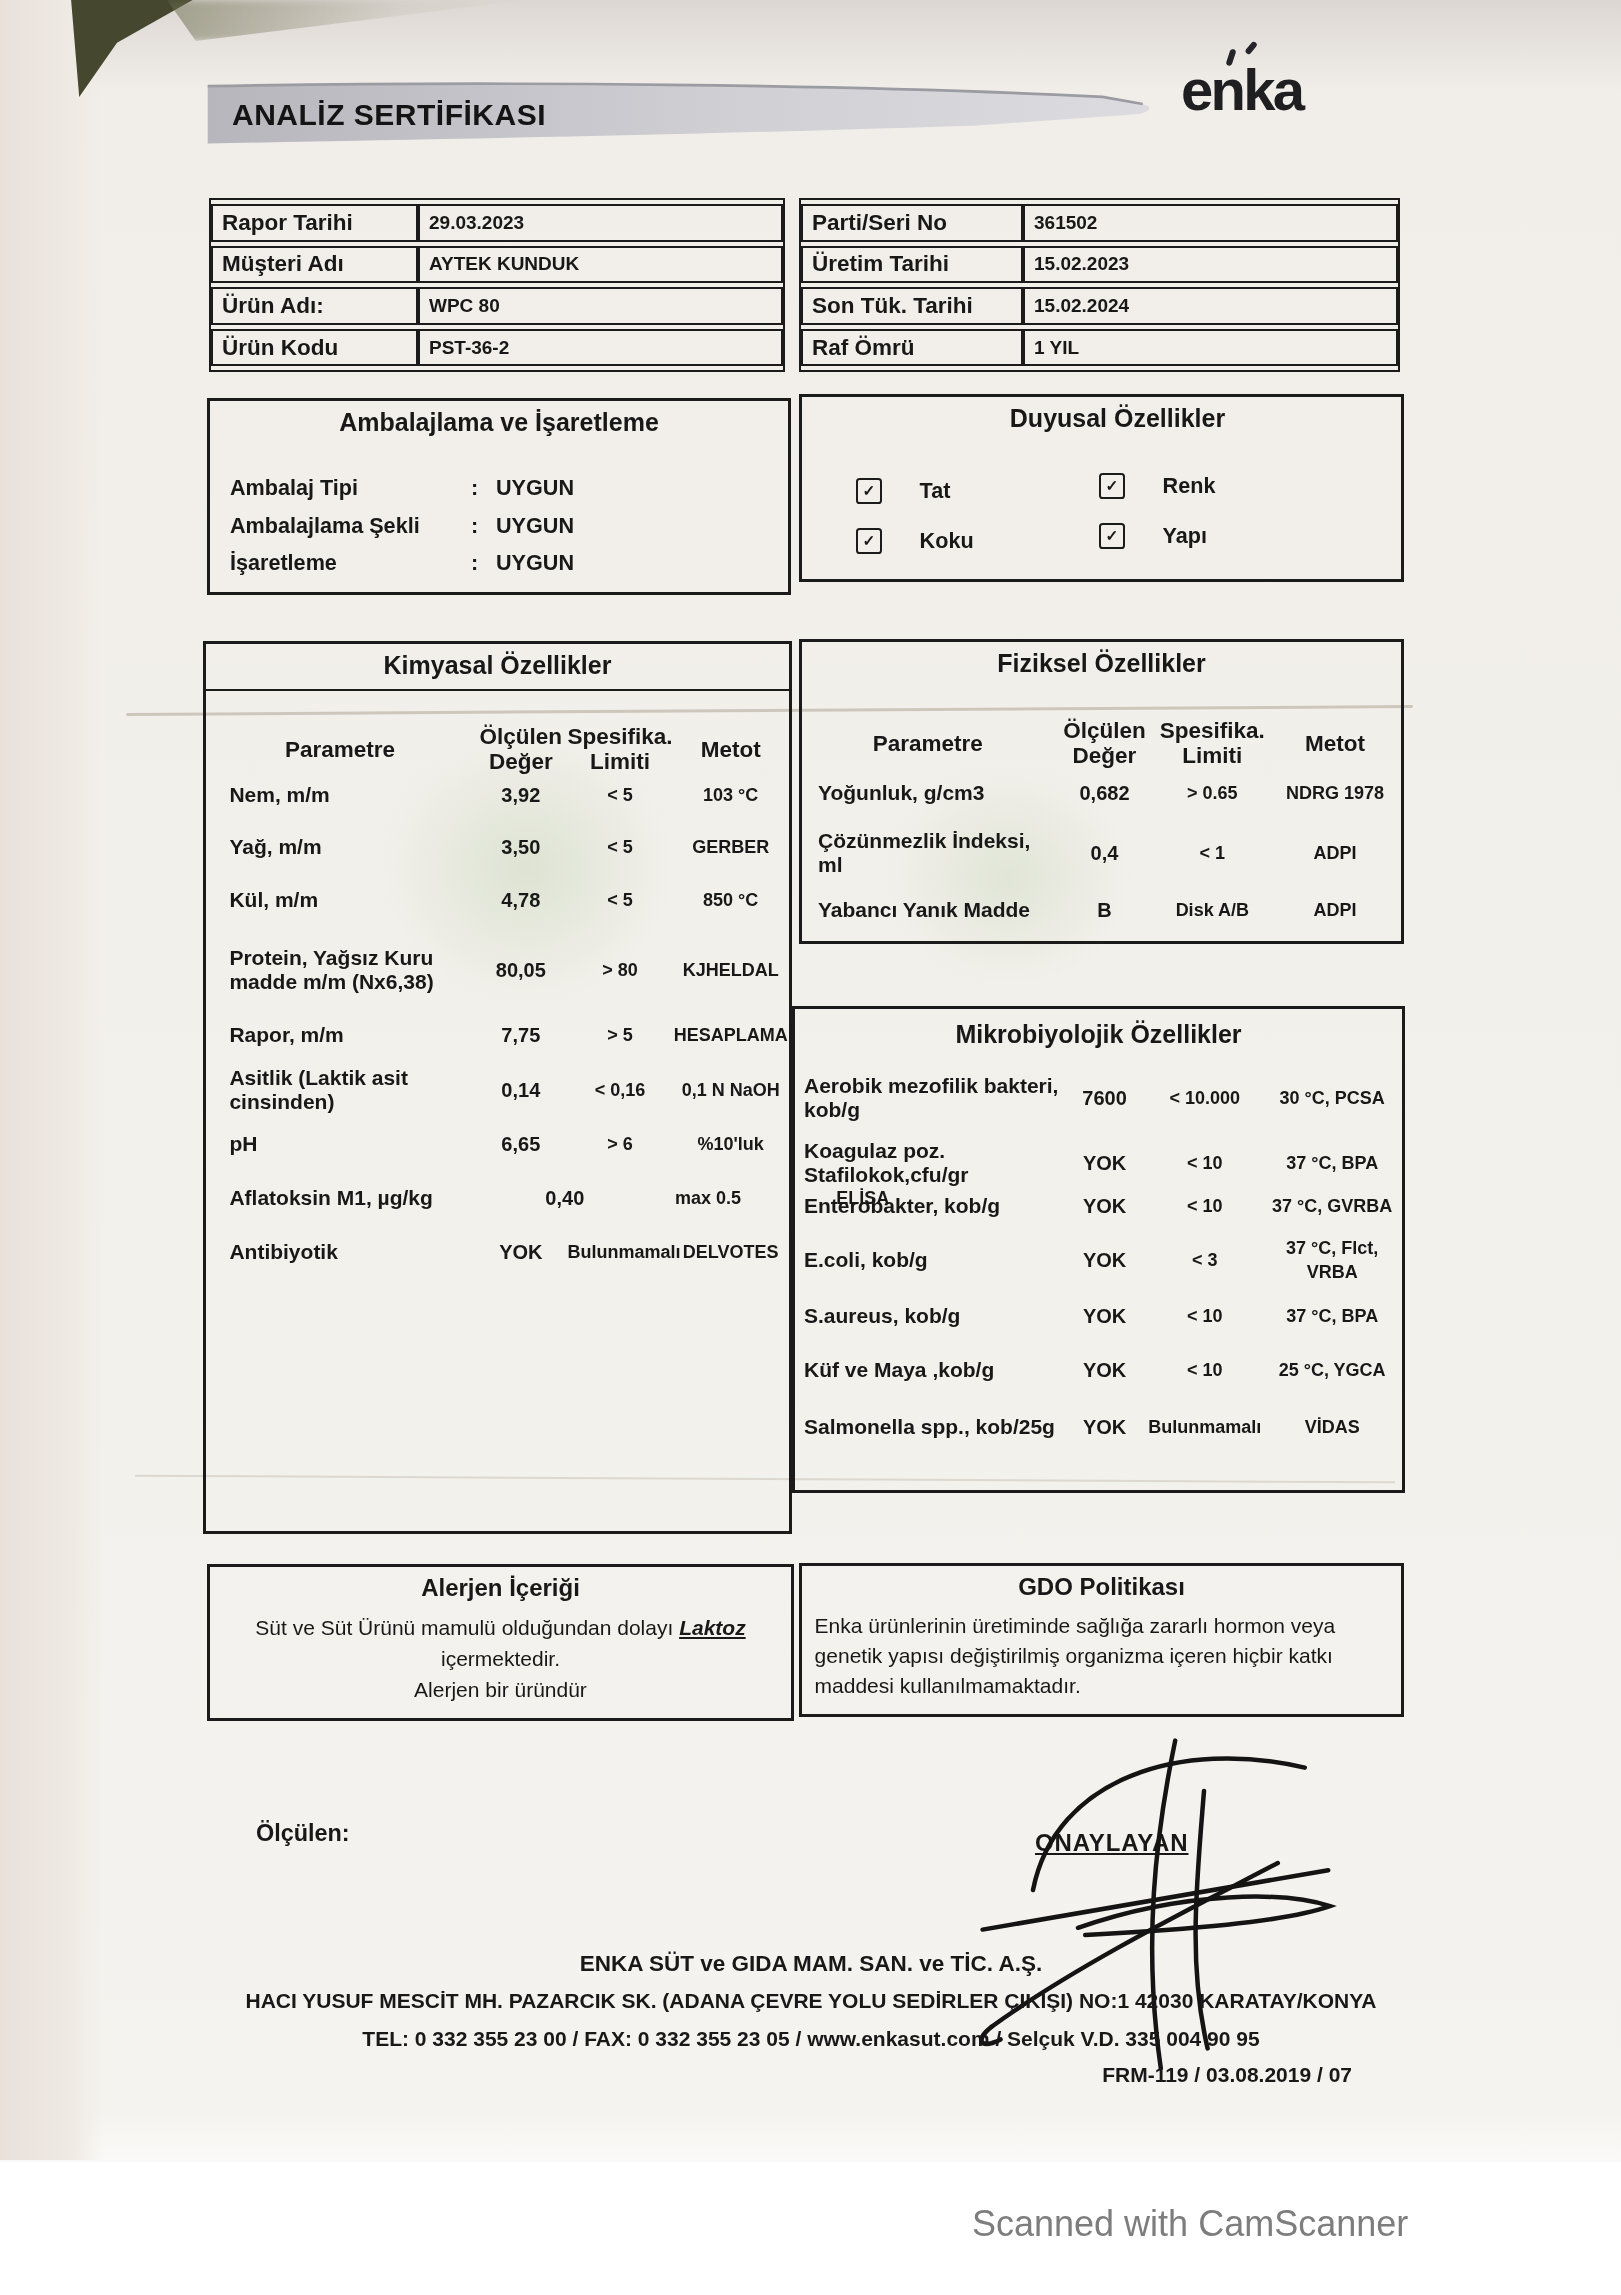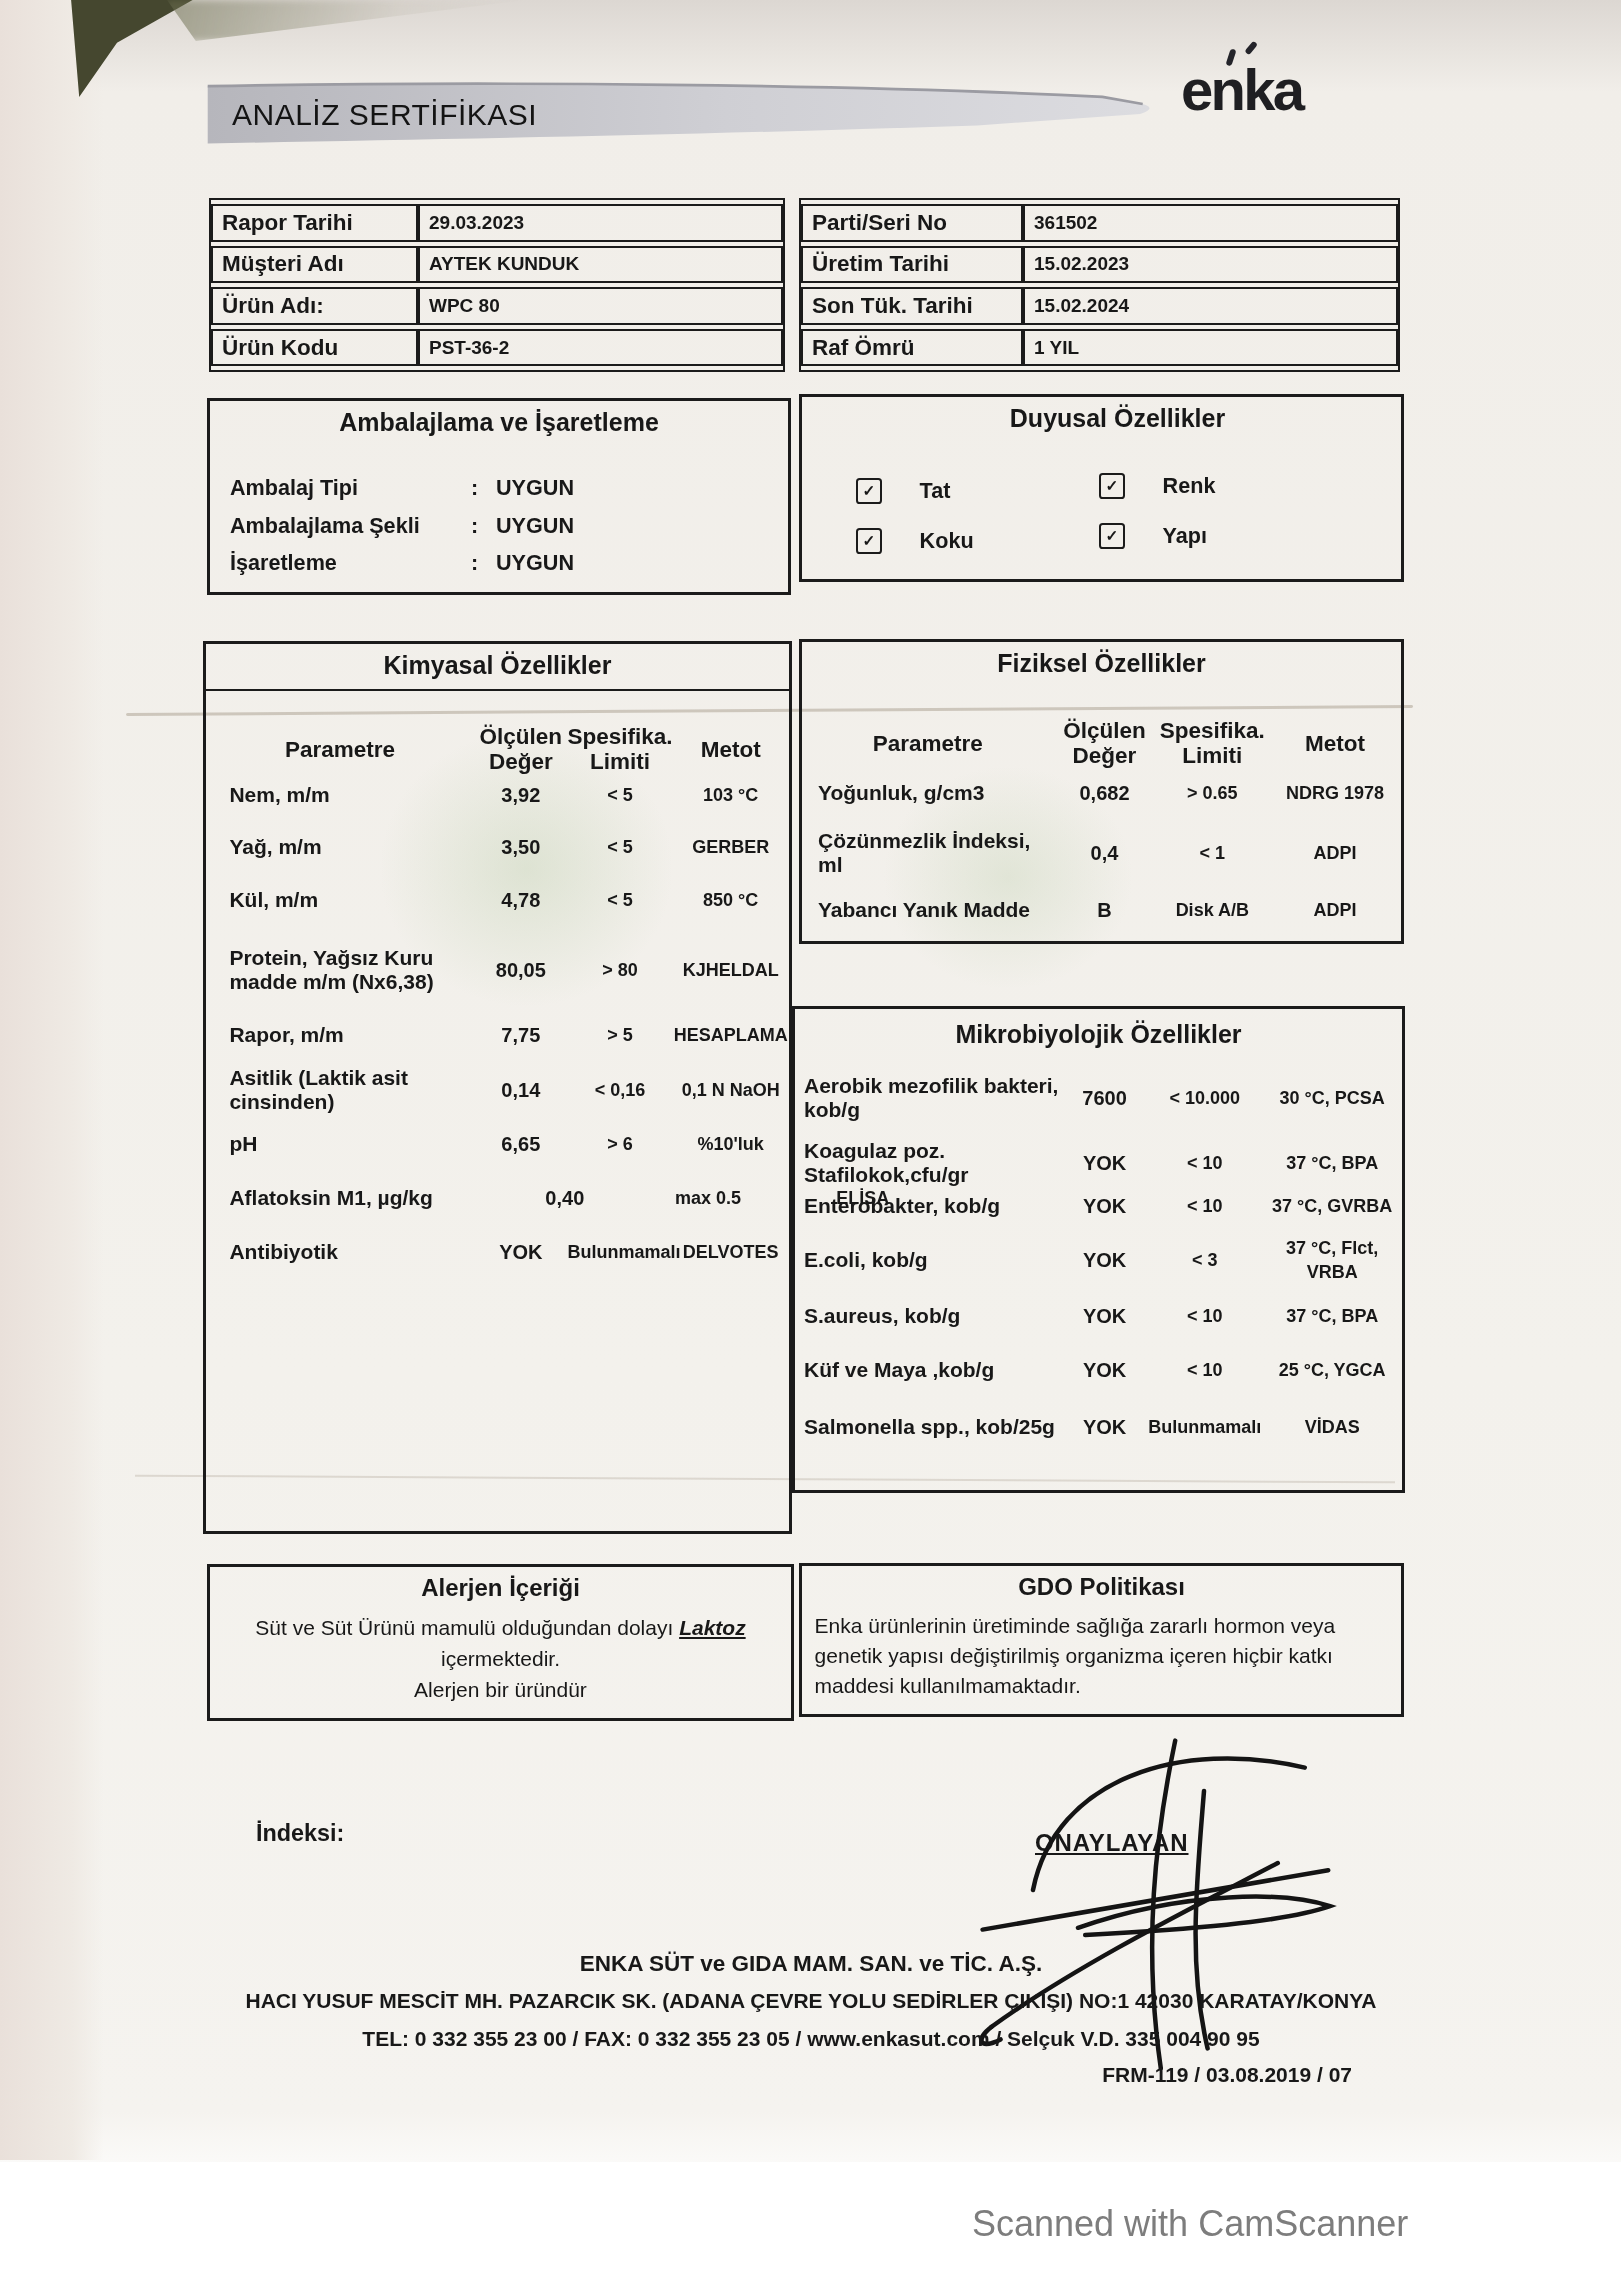--- a/index.html
+++ b/index.html
@@ -23,21 +23,21 @@
   .crease2 { left:135px; top:1478px; width:1260px; height:1.8px; background:rgba(130,115,95,0.20);
     transform:rotate(0.3deg); }
   .tint1 { left:378px; top:729px; width:297px; height:279px;
     background:radial-gradient(ellipse at center, rgba(173,196,154,0.30), rgba(173,196,154,0) 70%); }
   .tint2 { left:882px; top:765px; width:252px; height:225px;
     background:radial-gradient(ellipse at center, rgba(173,196,154,0.25), rgba(173,196,154,0) 70%); }
 
   
   .banner { left:205px; top:79px; width:961px; height:68px; }
   .banner svg { position:absolute; left:0; top:0; }
-  .banner-title { position:absolute; left:27px; top:19px; font-size:30px; font-weight:normal;
+  .banner-title { position:absolute; left:27px; top:19px; font-size:30px; font-weight:bold;
     letter-spacing:0.5px; color:#141414; }
   .logo { left:1181px; top:45px; width:216px; height:101px; }
   .logo-text { position:absolute; left:0; top:10.8px; font-size:58px; font-weight:bold;
     letter-spacing:-2.7px; color:#1f1f22; }
   .logo-mark { position:absolute; width:6.3px; height:17px; background:#24242a; border-radius:3.6px; }
   .m1 { left:47px; top:3.6px; transform:rotate(18deg); }
   .m2 { left:67px; top:-3.6px; transform:rotate(40deg); height:14.4px; }
 
   
   .info-table { position:absolute; border-collapse:separate; border-spacing:0 4.5px;
@@ -376,21 +376,21 @@
       <span>içermektedir.</span><br>
       <span>Alerjen bir üründür</span>
     </div>
   </div>
 
   <div class="box gdo">
     <div class="box-title" style="top:7.2px; font-size:24px;">GDO Politikası</div>
     <div class="gdo-body">Enka ürünlerinin üretiminde sağlığa zararlı hormon veya genetik yapısı değiştirilmiş organizma içeren hiçbir katkı maddesi kullanılmamaktadır.</div>
   </div>
 
-  <div class="abs aciklama">İndeksi:</div>
+  <div class="abs aciklama">Ölçülen:</div>
   <div class="abs approver">ONAYLAYAN</div>
 
   <div class="abs signature">
     <svg width="387" height="351" viewBox="0 0 430 390">
       <g fill="none" stroke="#141414" stroke-width="5" stroke-linecap="round">
         <path d="M70,180 C95,55 235,12 372,44"></path>
         <path d="M228,14 C206,120 192,240 212,378"></path>
         <path d="M260,70 C252,170 242,262 264,356"></path>
         <path d="M14,224 L398,158"></path>
         <path d="M120,222 C240,180 352,182 400,198 C350,216 235,224 128,230"></path>

